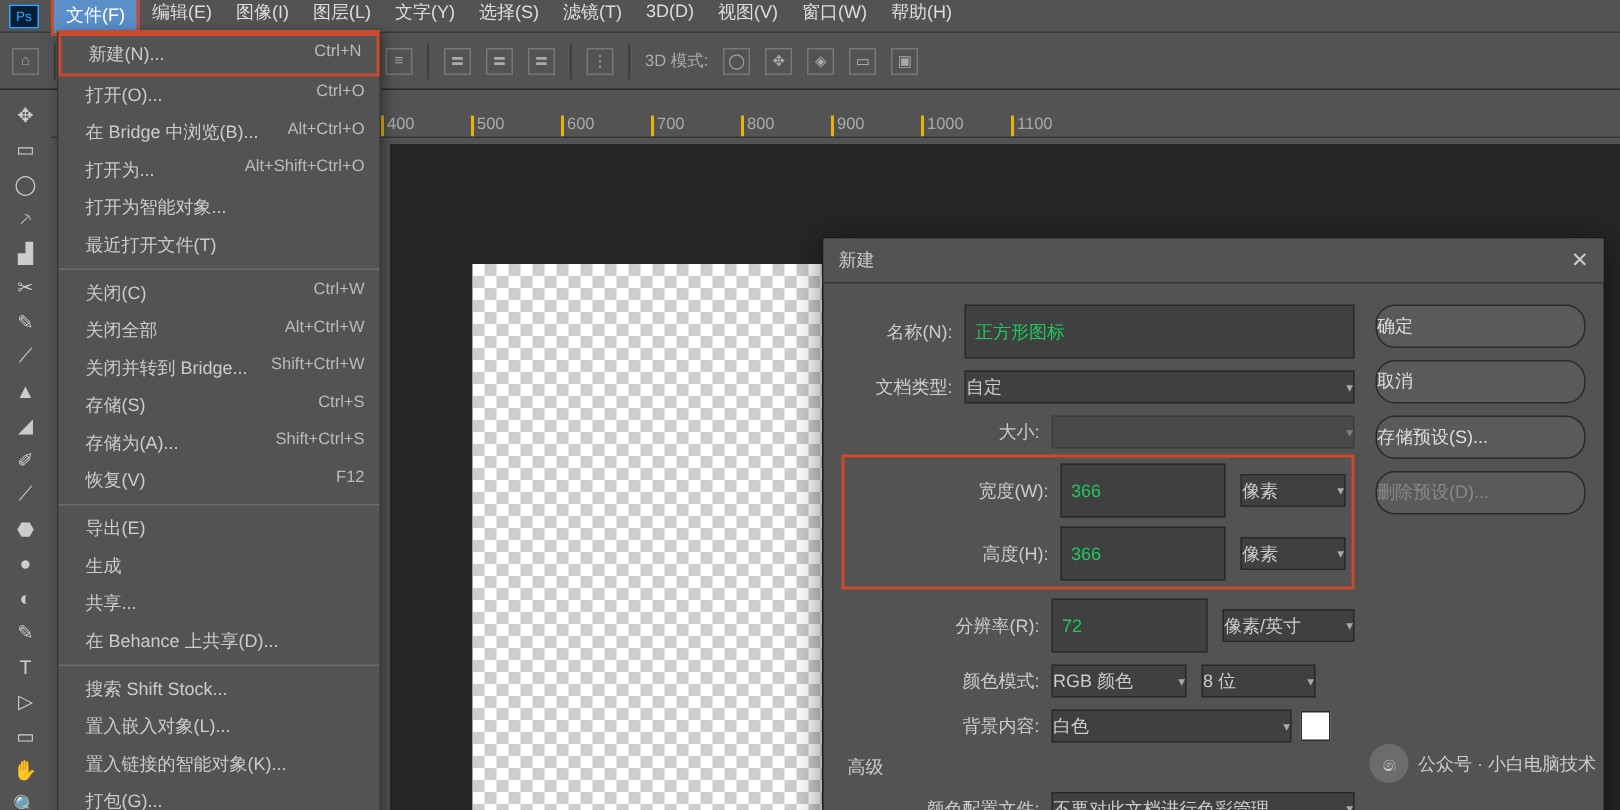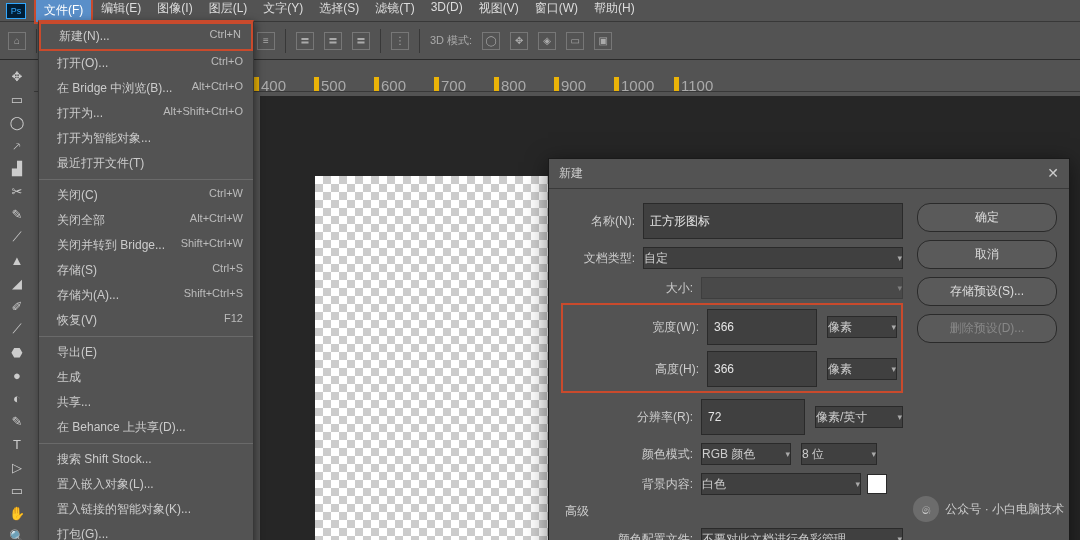--- a/index.html
+++ b/index.html
@@ -13,35 +13,35 @@
 .opt-sep{width:1px;height:24px;background:#383838}
 .opt-text{color:#aaa;font-size:11px}
 .toolbar{position:absolute;left:0;top:60px;width:34px;background:#535353;padding-top:4px}
 .tool{width:28px;height:22px;margin:1px auto;display:flex;align-items:center;justify-content:center;color:#ccc;font-size:13px}
 .dropdown{position:absolute;left:38px;top:20px;width:216px;background:#535353;border:1px solid #383838;box-shadow:2px 2px 8px rgba(0,0,0,.4);z-index:10;border-top:2px solid #c94a2c}
 .dd-item{display:flex;justify-content:space-between;padding:4px 10px 4px 18px;color:#ddd;font-size:12px;cursor:pointer}
 .dd-item.hl{border:2px solid #c94a2c}
 .dd-item .sc{color:#bbb;font-size:11px}
 .dd-sep{height:1px;background:#6a6a6a;margin:3px 0}
 .ruler-h{position:absolute;left:34px;top:74px;right:0;height:18px;background:#535353;border-bottom:1px solid #383838;display:flex;align-items:flex-end;padding-left:220px;overflow:hidden}
-.rtick{flex:0 0 60px;height:14px;border-left:5px solid #eab308;color:#aaa;font-size:15px;padding-left:2px}
+.rtick{flex:0 0 60px;height:14px;border-left:2px solid #eab308;color:#aaa;font-size:11px;padding-left:2px}
 .canvas-area{position:absolute;left:260px;top:96px;right:0;bottom:0;background:#262626}
 .checker{position:absolute;left:55px;top:80px;width:380px;height:460px;background-image:linear-gradient(45deg,#ccc 25%,transparent 25%),linear-gradient(-45deg,#ccc 25%,transparent 25%),linear-gradient(45deg,transparent 75%,#ccc 75%),linear-gradient(-45deg,transparent 75%,#ccc 75%);background-size:16px 16px;background-position:0 0,0 8px,8px -8px,-8px 0;background-color:#fff}
 .blackpoly{position:absolute;left:230px;top:340px;width:170px;height:130px;background:#000;clip-path:polygon(25% 0,100% 0,100% 100%,25% 100%,0 50%)}
 .dialog{position:absolute;left:548px;top:158px;width:522px;background:#535353;border:1px solid #1a1a1a;box-shadow:0 4px 20px rgba(0,0,0,.5);z-index:20}
 .dlg-title{background:#535353;padding:6px 10px;display:flex;justify-content:space-between;border-bottom:1px solid #3a3a3a;color:#ddd}
 .dlg-body{padding:14px 12px 18px;display:flex;gap:14px}
 .dlg-left{flex:1}
 .dlg-right{width:140px;display:flex;flex-direction:column;gap:8px}
 .row{display:flex;align-items:center;margin-bottom:8px}
 .row label{width:82px;text-align:right;padding-right:8px;color:#ccc}
-.row input[type=text]{flex:1;background:#404040;border:1px solid #2a2a2a;padding:17px 6px;color:#e5e5e5;height:22px}
+.row input[type=text]{flex:1;background:#404040;border:1px solid #2a2a2a;padding:17px 6px;color:#22c55e;height:22px}
 .row select,.sel{background:#404040;border:1px solid #2a2a2a;padding:2px 0;color:#ddd;height:22px;display:flex;align-items:center;justify-content:space-between}
 .hlbox{border:2px solid #c94a2c;padding:4px;margin:-4px 0 6px}
-.btn{background:#5a5a5a;border:1px solid #2a2a2a;border-radius:13px;padding:5px 0;text-align:center;color:#ddd;cursor:pointer}
+.btn{background:#5a5a5a;border:1px solid #2a2a2a;border-radius:13px;padding:5px 0;text-align:left;color:#ddd;cursor:pointer}
 .btn.disabled{color:#888}
 .fieldset-label{color:#ccc;margin:8px 0 8px 4px}
 .swatch{width:20px;height:20px;background:#fff;border:1px solid #2a2a2a;margin-left:6px}
 .watermark{position:absolute;right:16px;bottom:18px;color:rgba(255,255,255,.25);font-size:22px;z-index:30;display:flex;align-items:center;gap:6px}
 .wm-icon{width:26px;height:26px;border-radius:50%;background:rgba(255,255,255,.15);display:flex;align-items:center;justify-content:center;font-size:14px}
 .chev{font-size:9px;color:#aaa}
 .close-x{cursor:pointer;font-size:14px}
 </style>
 </head>
 <body>

